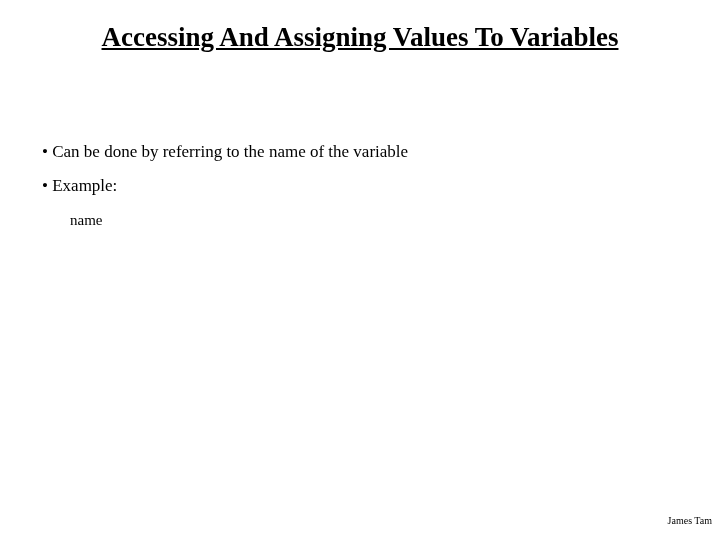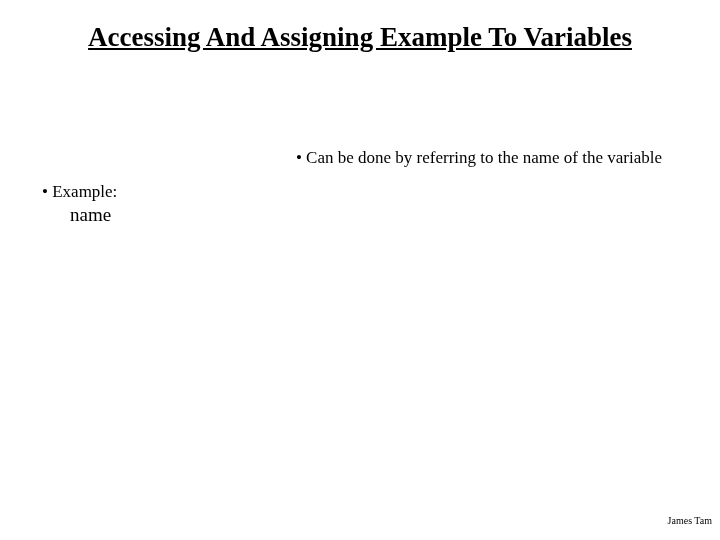--- a/index.html
+++ b/index.html
@@ -39,41 +39,40 @@
     position: absolute;
     top: 140px;
     left: 42px;
     width: 620px;
     font-size: 17px;
   }
   .b {
     margin-top: 14px;
   }
   .b:first-child {
-    margin-top: 8px;
-    text-align: right;
+    margin-top: 2px;
   }
   .sub {
     margin-left: 28px;
-    margin-top: 2px;
-    font-size: 19px;
+    margin-top: 16px;
+    font-size: 15px;
   }
   .footer {
     position: absolute;
     right: 8px;
     bottom: 14px;
     font-size: 10px;
   }
 </style>
 </head>
 <body>
 
 <div class="slide">
 
-  <div class="title">Accessing And Assigning Example To Variables</div>
+  <div class="title">Accessing And Assigning Values To Variables</div>
 
 
   <div class="bullets">
     <div class="b">• Can be done by referring to the name of the variable</div>
 
     <div class="b">• Example:</div>
     <div class="sub">name</div>
 
   </div>
 

